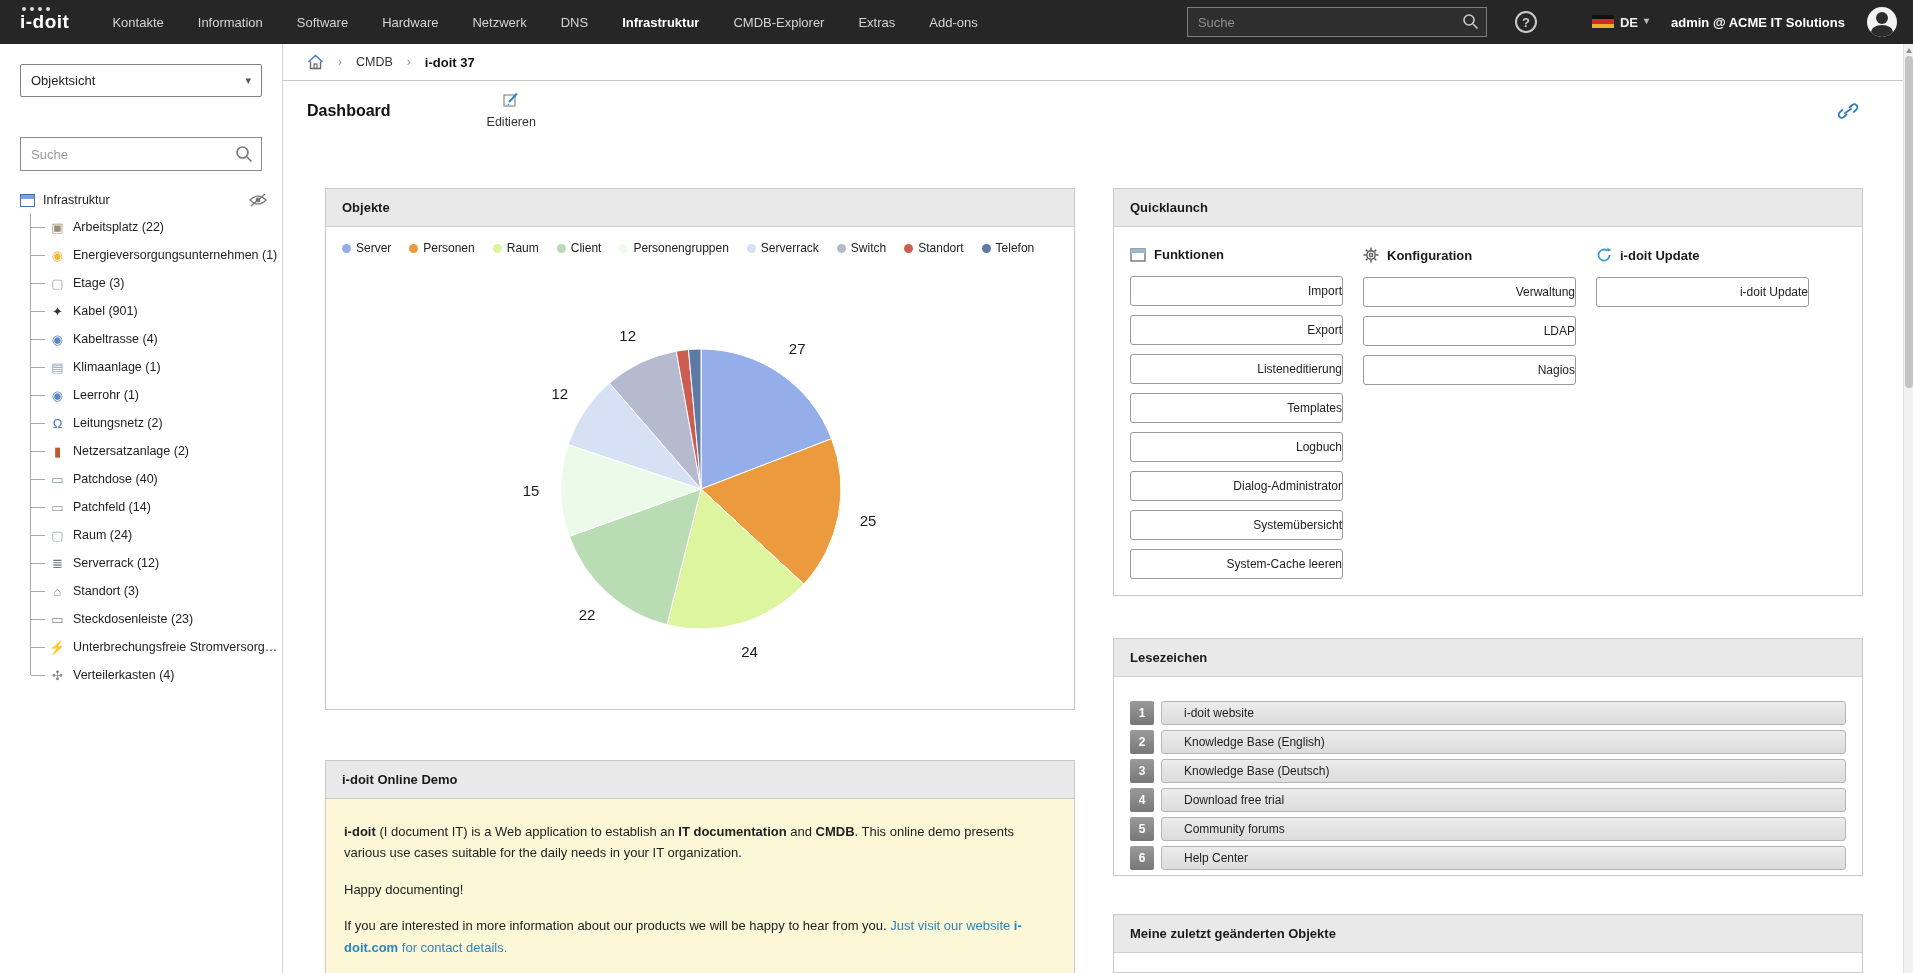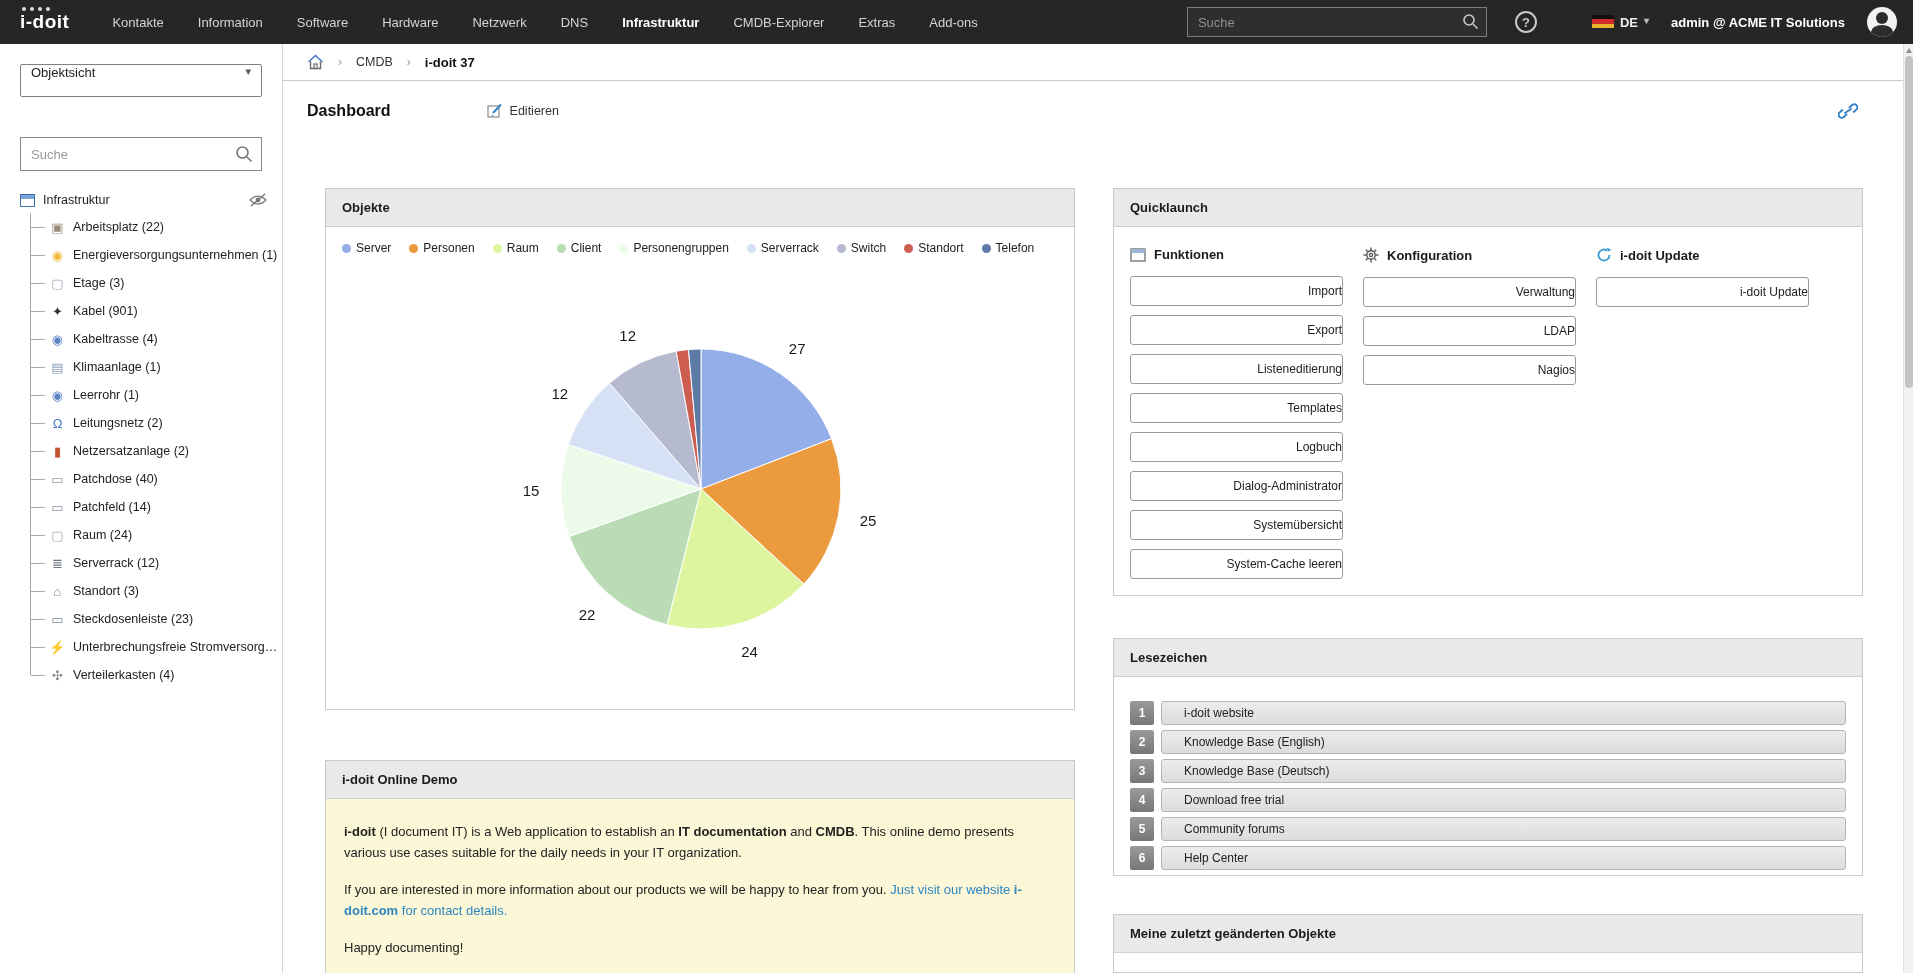--- a/index.html
+++ b/index.html
@@ -30,21 +30,21 @@
   .avatar { width:30px; height:30px; background:#f2f2f2; border-radius:50%; position:relative; overflow:hidden; cursor:pointer; }
   .avatar::before { content:""; position:absolute; left:9px; top:5px; width:12px; height:12px; border-radius:50%; background:#2c2c2c; }
   .avatar::after { content:""; position:absolute; left:4px; top:18px; width:22px; height:14px; border-radius:50% 50% 0 0; background:#2c2c2c; }
 
   
   .body-row { display:flex; height:929px; position:relative; }
   .sidebar { width:283px; background:#fff; border-right:1px solid #d5d5d5; flex:none; }
   .main { flex:1; display:flex; flex-direction:column; min-width:0; }
 
   
-  .obj-select { margin:20px 20px 0 20px; height:33px; border:1px solid #808080; border-radius:2px; display:flex; align-items:flex-start;
+  .obj-select { margin:20px 20px 0 20px; height:33px; border:1px solid #808080; border-radius:2px; display:flex; align-items:center;
                 justify-content:space-between; padding:0 10px; font-size:13px; color:#222; cursor:pointer; background:#fff; }
   .obj-select .sel-chev { color:#555; font-size:11px; }
   .sb-search { margin:40px 20px 0 20px; position:relative; }
   .sb-search input { width:100%; height:34px; border:1px solid #8a8a8a; font-size:13px; padding:0 34px 0 10px; outline:none;
                      font-family:"Liberation Sans",sans-serif; color:#333; }
   .sb-search input::placeholder { color:#999; }
   .sb-search .mag { position:absolute; right:9px; top:8px; }
   .tree { margin:16px 14px 0 20px; font-size:12.5px; color:#222; }
   .tree-root { display:flex; align-items:center; gap:8px; height:26px; cursor:pointer; }
   .tree-root .spacer { flex:1; }
@@ -58,21 +58,21 @@
   .t-label { white-space:nowrap; }
 
   
   .breadcrumb { height:37px; border-bottom:1px solid #c9c9c9; display:flex; align-items:center; gap:14px; padding-left:24px;
                 font-size:12.5px; color:#333; background:#fff; }
   .bc-sep { color:#999; font-size:12px; }
   .bc-current { font-weight:bold; font-size:13px; color:#111; }
   .bc-link { cursor:pointer; }
   .page-head { height:59px; display:flex; align-items:center; padding:0 55px 0 24px; background:#fff;text-align:center; }
   .page-title { font-size:16px; font-weight:bold; color:#111; }
-  .edit-btn { display:flex; align-items:center; gap:7px; margin-left:96px; font-size:12.5px; color:#333; cursor:pointer; }
+  .edit-btn { display:flex; align-items:center; gap:7px; margin-left:96px; font-size:12.5px; color:#333; cursor:pointer;flex-direction:column; }
   .link-btn { margin-left:auto; cursor:pointer; }
 
   
   .content { flex:1; overflow:hidden; padding:48px 50px 0 42px; display:flex; gap:38px; background:#fff; }
   .col { width:750px; flex:none; display:flex; flex-direction:column; }
   .panel { border:1px solid #c9c9c9; background:#fff; }
   .panel-header { height:38px; background:#e9e9e9; border-bottom:1px solid #cfcfcf; display:flex; align-items:center;
                   padding:0 16px; font-size:13px; font-weight:bold; color:#1a1a1a; }
   .panel-objects { height:522px; margin-bottom:50px;text-align:right; }
   .panel-demo { height:360px; }
@@ -362,22 +362,22 @@
                   <text class="pie-label" x="301.7" y="83.6" text-anchor="middle">12</text>
                 </svg>
               </div>
           </div>
         </div>
 
         <div class="panel panel-demo">
           <div class="panel-header">i-doit Online Demo</div>
           <div class="demo-body">
               <p><span style="font-weight: bold;">i-doit</span><span> (I document IT) is a Web application to establish an </span><span style="font-weight: bold;">IT documentation</span><span> and </span><span style="font-weight: bold;">CMDB</span><span>. This online demo presents various use cases suitable for the daily needs in your IT organization.</span></p>
+              <p><span>Happy documenting!</span></p>
               <p><span>If you are interested in more information about our products we will be happy to hear from you. </span><span class="lnk">Just visit our website </span><span class="lnk" style="font-weight: bold;">i-doit.com</span><span class="lnk"> for contact details.</span></p>
-              <p><span>Happy documenting!</span></p>
             </div>
         </div>
       </div>
 
       <div class="col">
         <div class="panel panel-quicklaunch">
           <div class="panel-header">Quicklaunch</div>
           <div class="ql-body">
               <div class="ql-group">
                 <div class="ql-group-head">

